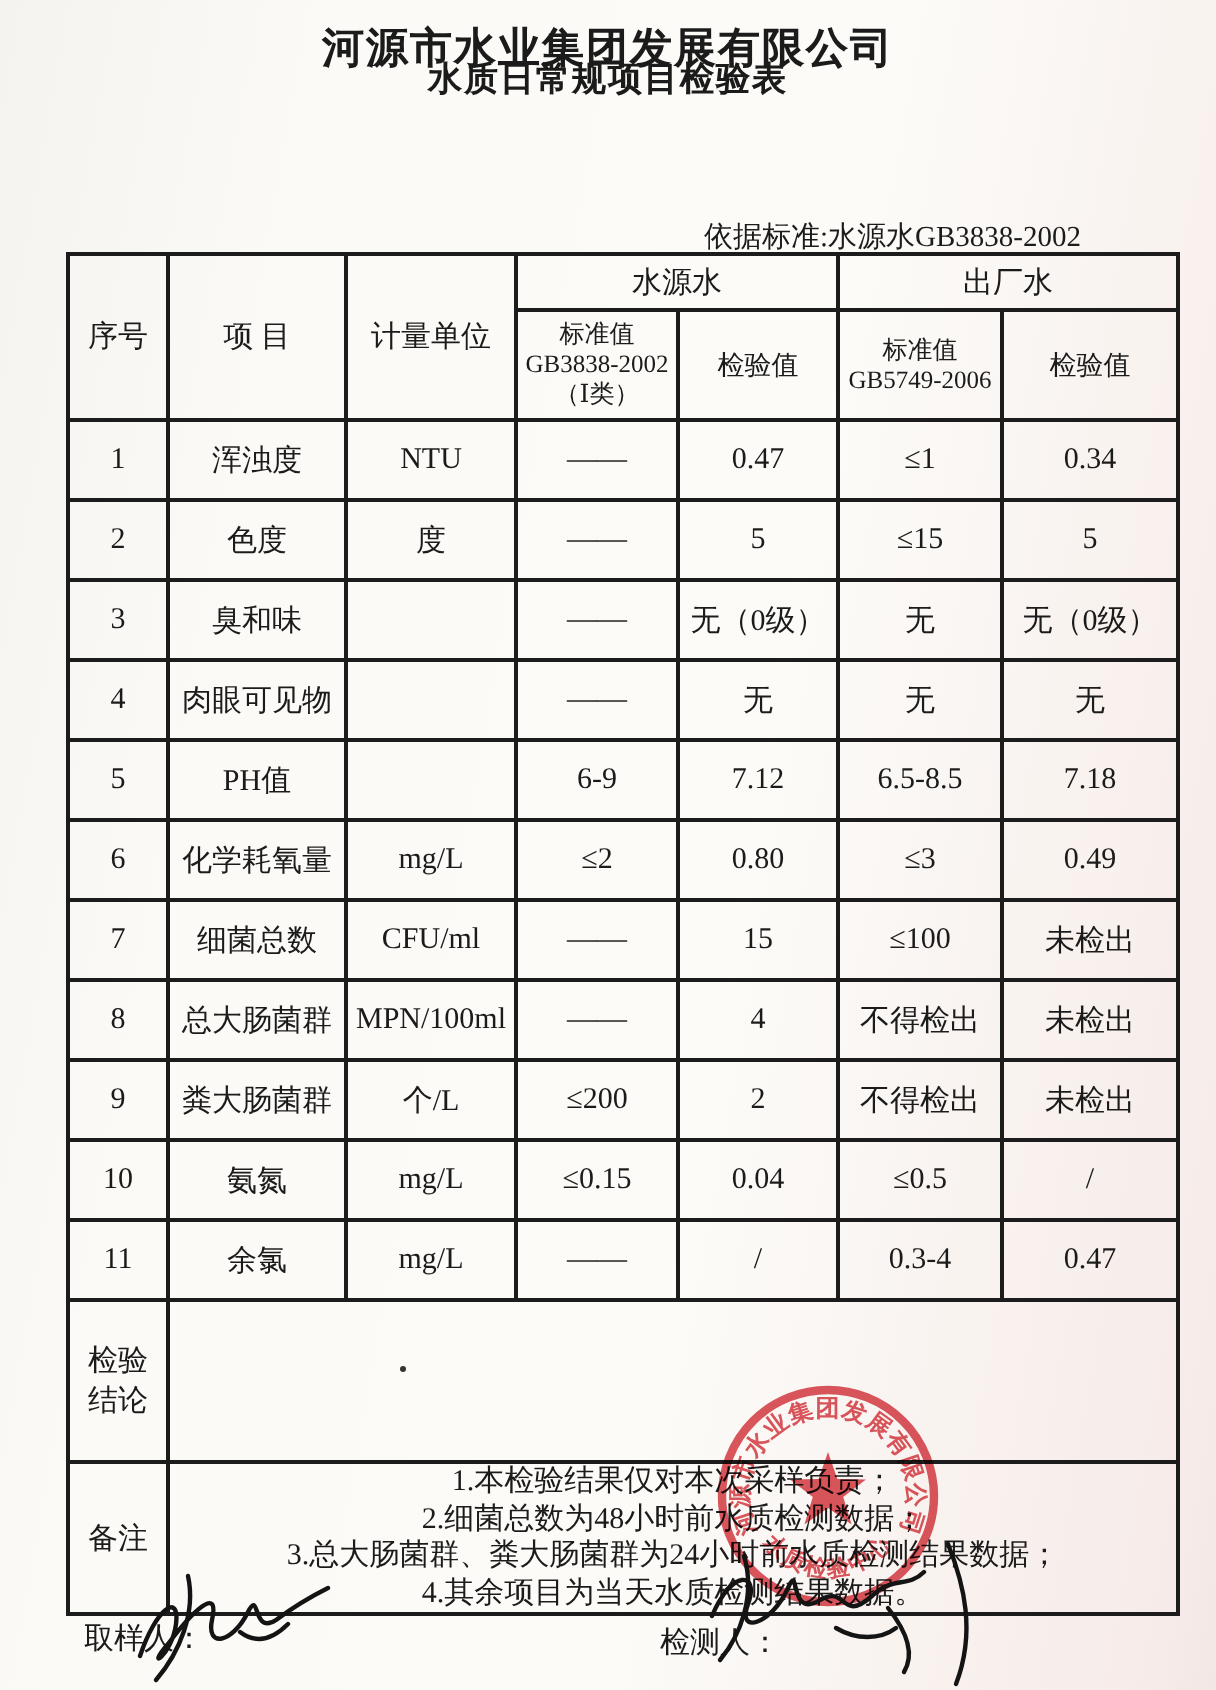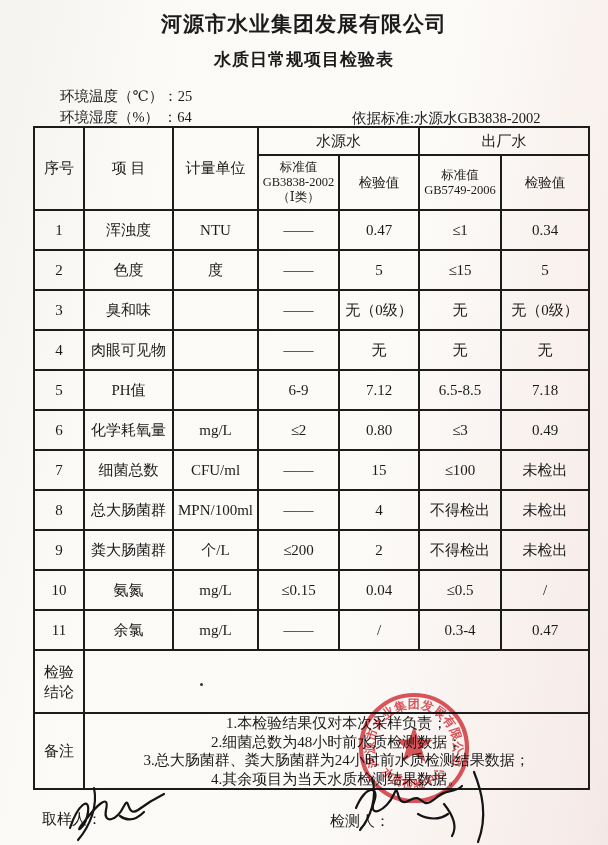--- a/index.html
+++ b/index.html
@@ -13,21 +13,21 @@
     font-family:"Liberation Serif","DejaVu Serif",serif;
     overflow:hidden;
   }
   .company-title {
     position:absolute; top:10px; left:0; width:100%;
     text-align:center; font-size:21px; font-weight:700;
     font-family:"DejaVu Sans","Liberation Sans",sans-serif;
     letter-spacing:1px;
   }
   .doc-title {
-    position:absolute; top:48px; left:0; width:100%;
+    position:absolute; top:28px; left:0; width:100%;
     text-align:center; font-size:17px; font-weight:700;
     font-family:"DejaVu Sans","Liberation Sans",sans-serif;
     letter-spacing:1px;
   }
   .info-line { position:absolute; left:60px; font-size:14.5px; white-space:nowrap; }
   .info-line .gap { display:inline-block; width:14px; }
   .line1 { top:64px; }
   .line2-left { top:87px; }
   .line3-left { top:108px; }
   .line2-right { position:absolute; left:352px; top:87px; font-size:14.5px; white-space:nowrap;margin-top:22px; }
@@ -44,21 +44,21 @@
     padding:0 2px;
     overflow:hidden;
   }
   col.c1{width:50px} col.c2{width:89px} col.c3{width:85px}
   col.c4{width:81px} col.c5{width:80px} col.c6{width:82px} col.c7{width:88px}
   tr.hrow1 td { height:28px; }
   tr.hrow2 td { height:55px; font-size:13.5px; line-height:16px; }
   tr.drow td { height:40px; }
   td.item-cell { text-align:left; padding-left:7px;margin-top:35px; }
   .std-small { font-size:12.5px; line-height:15px; }
-  tr.concl-row td { height:63px; }
+  tr.concl-row td { height:81px; }
   tr.remark-row td { height:76px;font-family:Liberation Serif, serif; }
   td.remarks-body { text-align:left; font-size:14px; line-height:18.5px; padding:3px 4px 3px 7px; }
   td.concl-body { position:relative; }
   .ink-speck { position:absolute; left:115px; top:32px; width:3px; height:3px; background:#333; border-radius:50%; }
   .two-line { line-height:20px; }
 
   .footer-label { position:absolute; font-size:15px; white-space:nowrap; }
   .sampler { left:42px; top:810px; }
   .tester  { left:330px; top:812px; }
   .sig { position:absolute; pointer-events:none; }
@@ -67,28 +67,22 @@
   .seal { position:absolute; left:350px; top:684px; mix-blend-mode:multiply; opacity:.92; }
 </style>
 </head>
 <body>
 
 <div class="page">
 
   <div class="company-title">河源市水业集团发展有限公司</div>
   <div class="doc-title">水质日常规项目检验表</div>
 
-  <div class="info-line line2-left">
-    <span>环境温度（℃）：</span><span>25</span>
-  </div>
   <div class="line2-right">
     <span>依据标准:</span><span>水源水GB3838-2002</span>
-  </div>
-  <div class="info-line line3-left">
-    <span>环境湿度（%） ：</span><span>64</span>
   </div>
 
   <table class="main">
     <colgroup>
         <col class="c1">
         <col class="c2">
         <col class="c3">
         <col class="c4">
         <col class="c5">
         <col class="c6">

